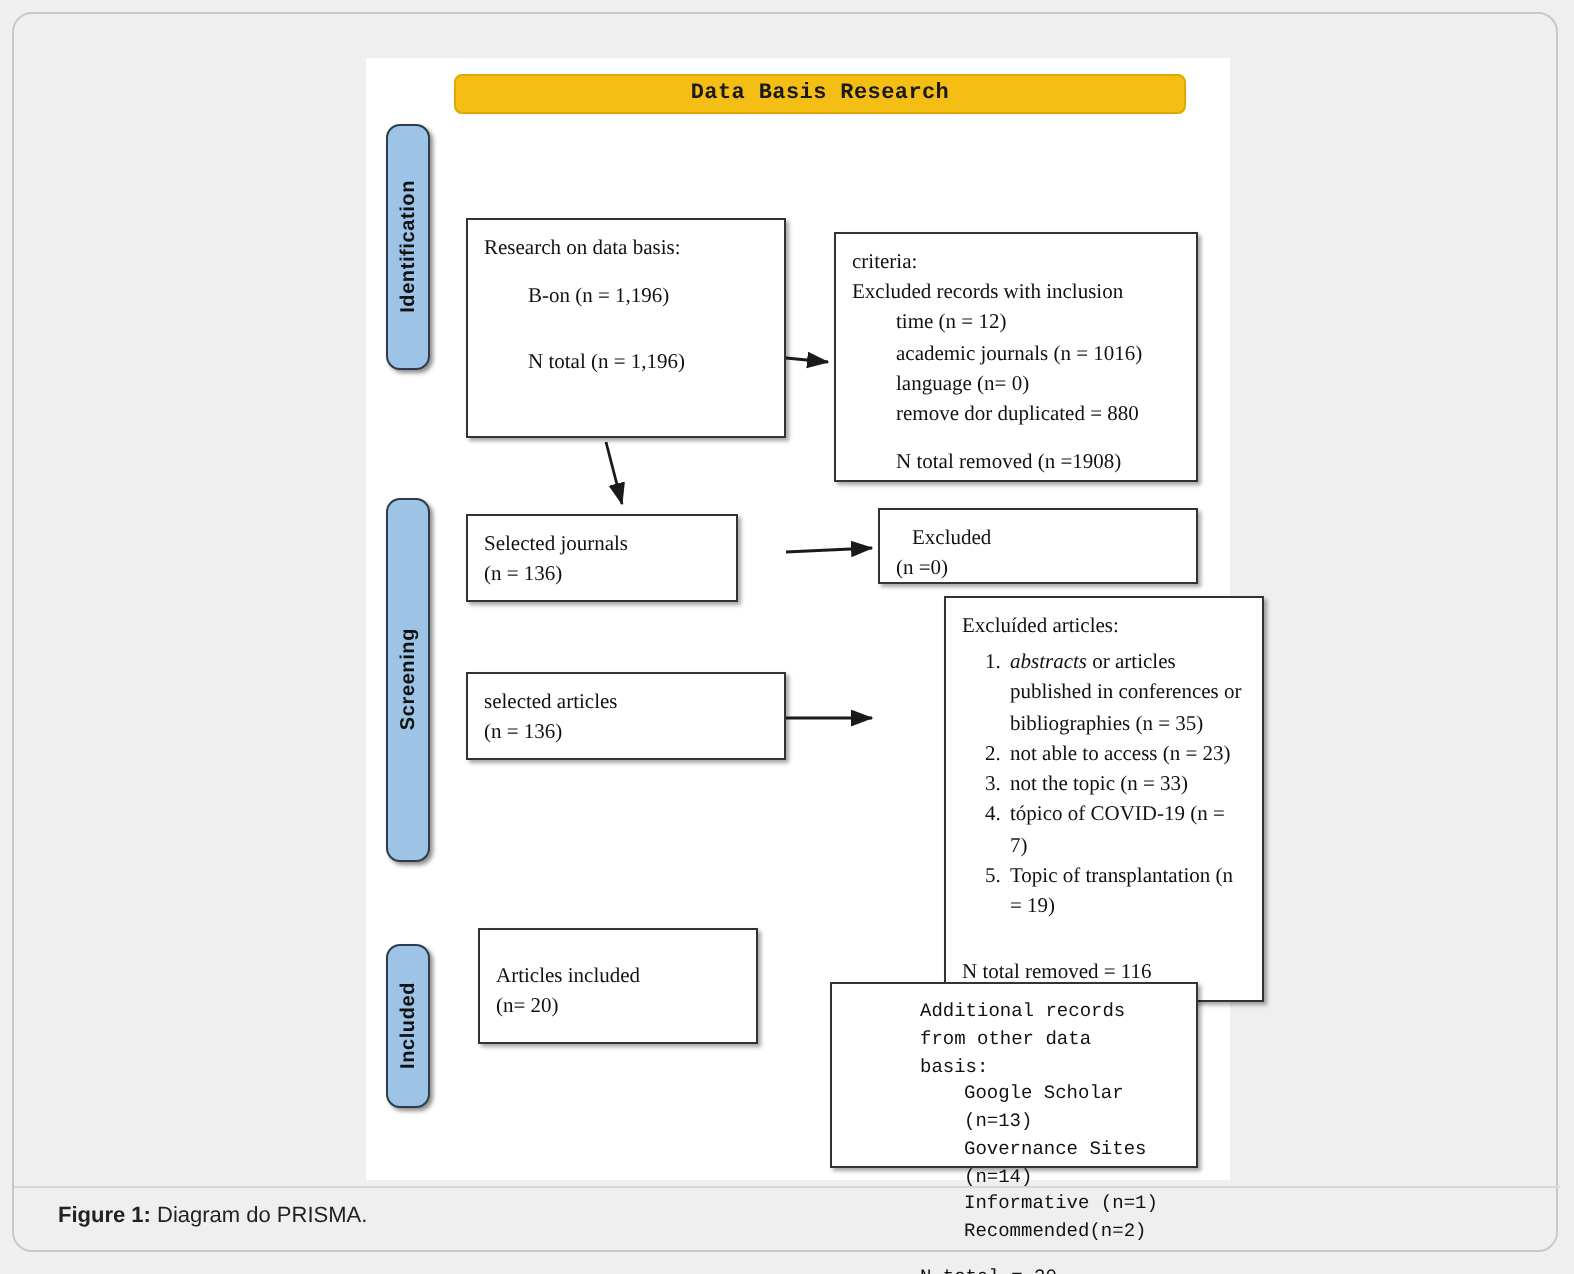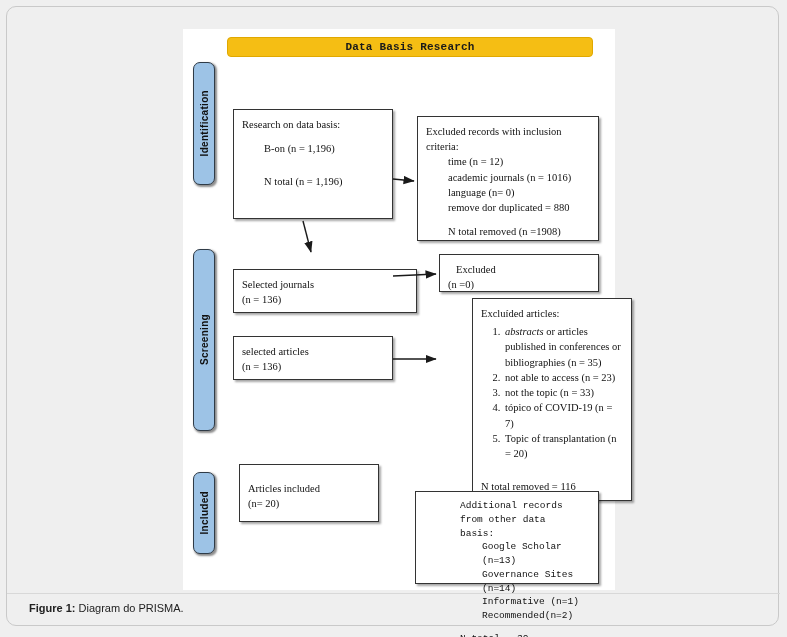--- a/index.html
+++ b/index.html
@@ -96,21 +96,21 @@
     color: #111;
     padding: 7px 8px;
   }
   .flow-box p { margin: 0; }
   .indent-1 { padding-left: 22px; }
   .gap { height: 9px; }
   .sans { font-family: Liberation Mono, monospace; font-size: 9.5px; padding-left: 44px; }
 
   #box-research        { left: 50px;  top: 80px;  width: 160px; height: 110px; }
   #box-excluded-recs   { left: 234px; top: 87px;  width: 182px; height: 125px; }
-  #box-selected-journals { left: 50px; top: 228px; width: 184px; height: 44px; margin-top: 12px; }
+  #box-selected-journals { left: 50px; top: 228px; width: 136px; height: 44px; }
   #box-selected-articles { left: 50px; top: 307px; width: 160px; height: 44px; }
   #box-excluded        { left: 256px; top: 225px; width: 160px; height: 38px; }
   #box-excluded-articles { left: 272px; top: 269px; width: 160px; height: 203px; margin-left: 17px; }
   #box-articles-included { left: 56px;  top: 435px; width: 140px; height: 58px; }
   #box-additional      { left: 232px; top: 462px; width: 184px; height: 93px; }
 
   
   ol.num-list {
     margin: 3px 0 0 0;
     padding-left: 22px;
@@ -170,22 +170,22 @@
     <div class="flow-box" id="box-research">
       <p>Research on data basis:</p>
       <div class="gap"></div>
       <p class="indent-1">B-on (n = 1,196)</p>
       <div class="gap"></div>
       <div class="gap"></div>
       <p class="indent-1">N total (n = 1,196)</p>
     </div>
 
     <div class="flow-box" id="box-excluded-recs">
+      <p>criteria:</p>
       <p>Excluded records with inclusion</p>
-      <p>criteria:</p>
       <p class="indent-1">time (n = 12)</p>
       <p class="indent-1">academic journals (n = 1016)</p>
       <p class="indent-1">language (n= 0)</p>
       <p class="indent-1">remove dor duplicated = 880</p>
       <div class="gap"></div>
       <p class="indent-1">N total removed (n =1908)</p>
     </div>
 
     <div class="flow-box" id="box-selected-journals">
       <p>Selected journals</p>
@@ -202,21 +202,21 @@
       <p>(n =0)</p>
     </div>
 
     <div class="flow-box" id="box-excluded-articles">
       <p>Excluíded articles:</p>
       <ol class="num-list">
         <li><em>abstracts</em><span> or articles published in conferences or  bibliographies (n = 35)</span></li>
         <li><span>not able to access (n = 23)</span></li>
         <li><span>not the topic (n = 33)</span></li>
         <li><span>tópico of COVID-19 (n = 7)</span></li>
-        <li><span>Topic of transplantation (n = 20)</span></li>
+        <li><span>Topic of transplantation (n = 19)</span></li>
       </ol>
       <div class="gap"></div>
       <div class="gap"></div>
       <p>N total removed = 116</p>
     </div>
 
     <div class="flow-box" id="box-articles-included">
       <div class="gap"></div>
       <p>Articles  included</p>
       <p>(n= 20)</p>

